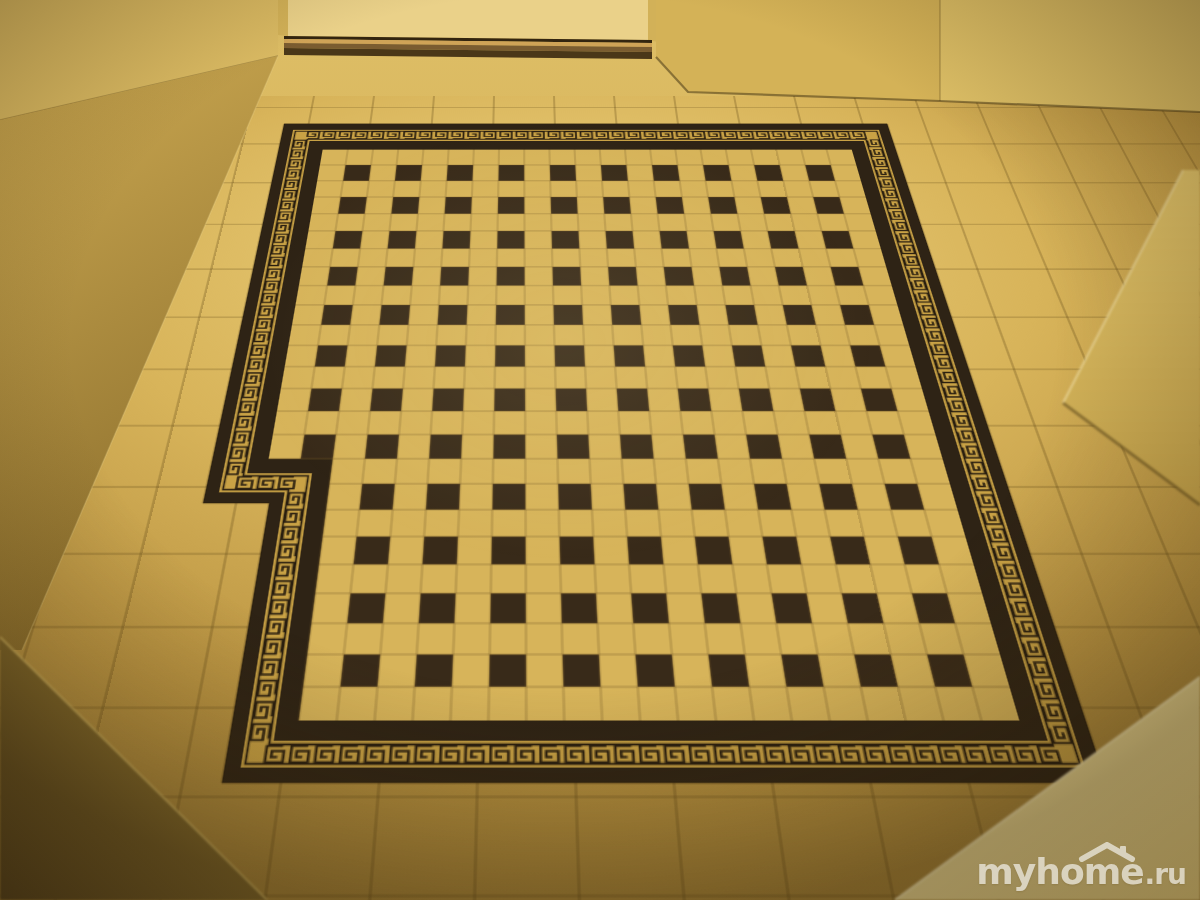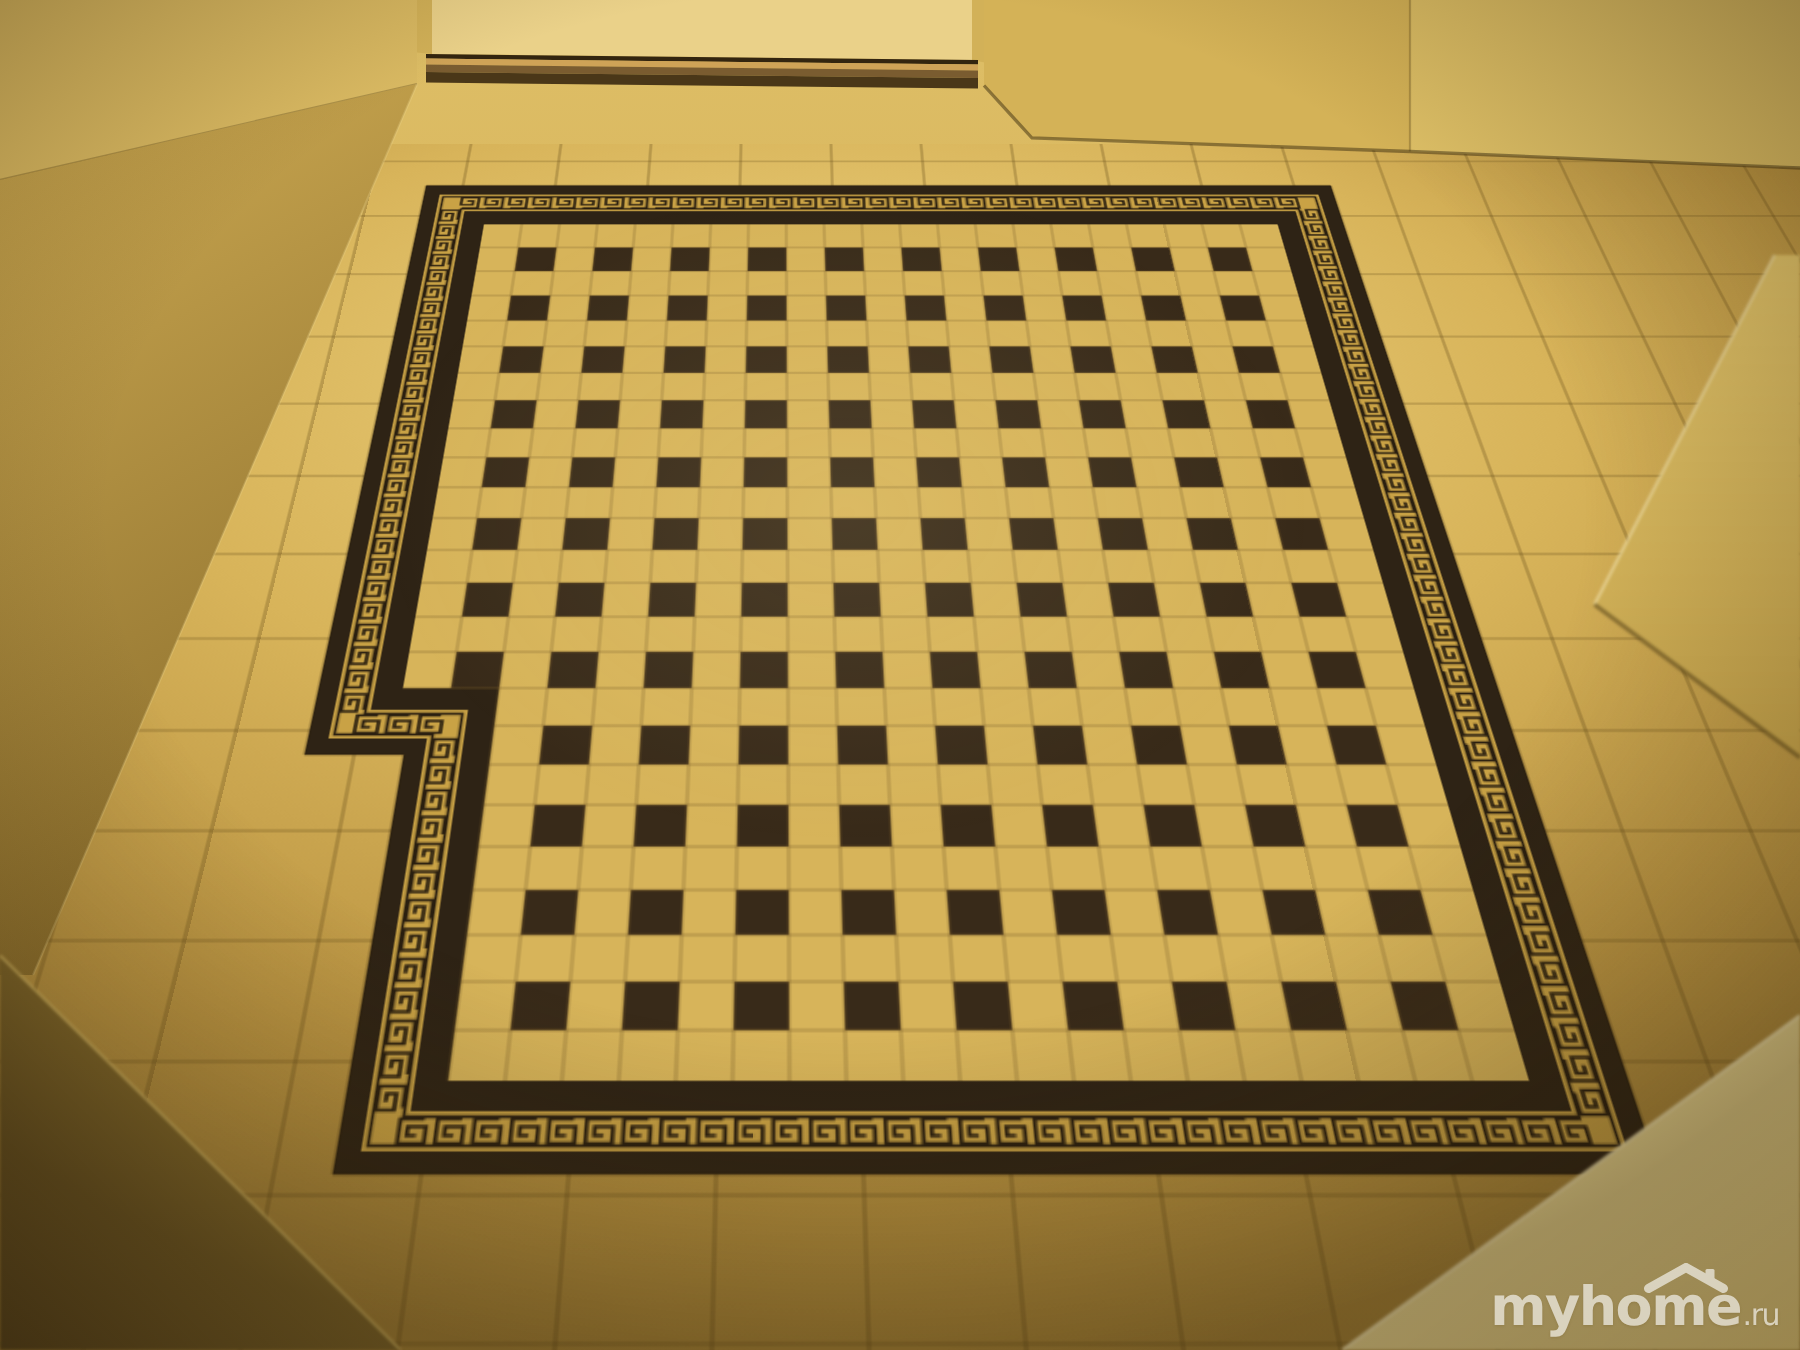--- a/index.html
+++ b/index.html
@@ -16,21 +16,21 @@
   .fore{position:absolute;left:0;top:0;width:1200px;height:900px;}
   .fore svg{display:block;position:absolute;left:0;top:0;}
   .soft{filter:blur(1.1px);}
   .vignette{position:absolute;left:0;top:0;width:1200px;height:900px;pointer-events:none;
     background:radial-gradient(ellipse 820px 580px at 47% 38%,
       rgba(255,240,185,0.10) 0%, rgba(0,0,0,0) 38%, rgba(0,0,0,0) 60%,
       rgba(55,38,8,0.20) 80%, rgba(42,28,6,0.38) 100%);}
   .watermark{position:absolute;right:14px;bottom:10px;opacity:.62;color:#fff;
     font-weight:bold;font-size:36px;letter-spacing:-1px;line-height:1;
     text-shadow:0 1px 2px rgba(90,65,20,0.30);}
-  .wm-ru{font-size:20px;font-weight:normal;margin-left:1px;}
+  .wm-ru{font-size:28px;font-weight:bold;margin-left:1px;}
   .wm-roof{position:absolute;top:-12px;left:102px;}
 </style>
 </head>
 <body>
 
 <div class="stage">
   <div class="scene3d">
     <div class="floor3d">
       <svg id="floor-svg" width="1200" height="810" viewBox="0 0 1200 810">
           <g stroke="rgba(105,80,28,0.5)" stroke-width="1.2">

